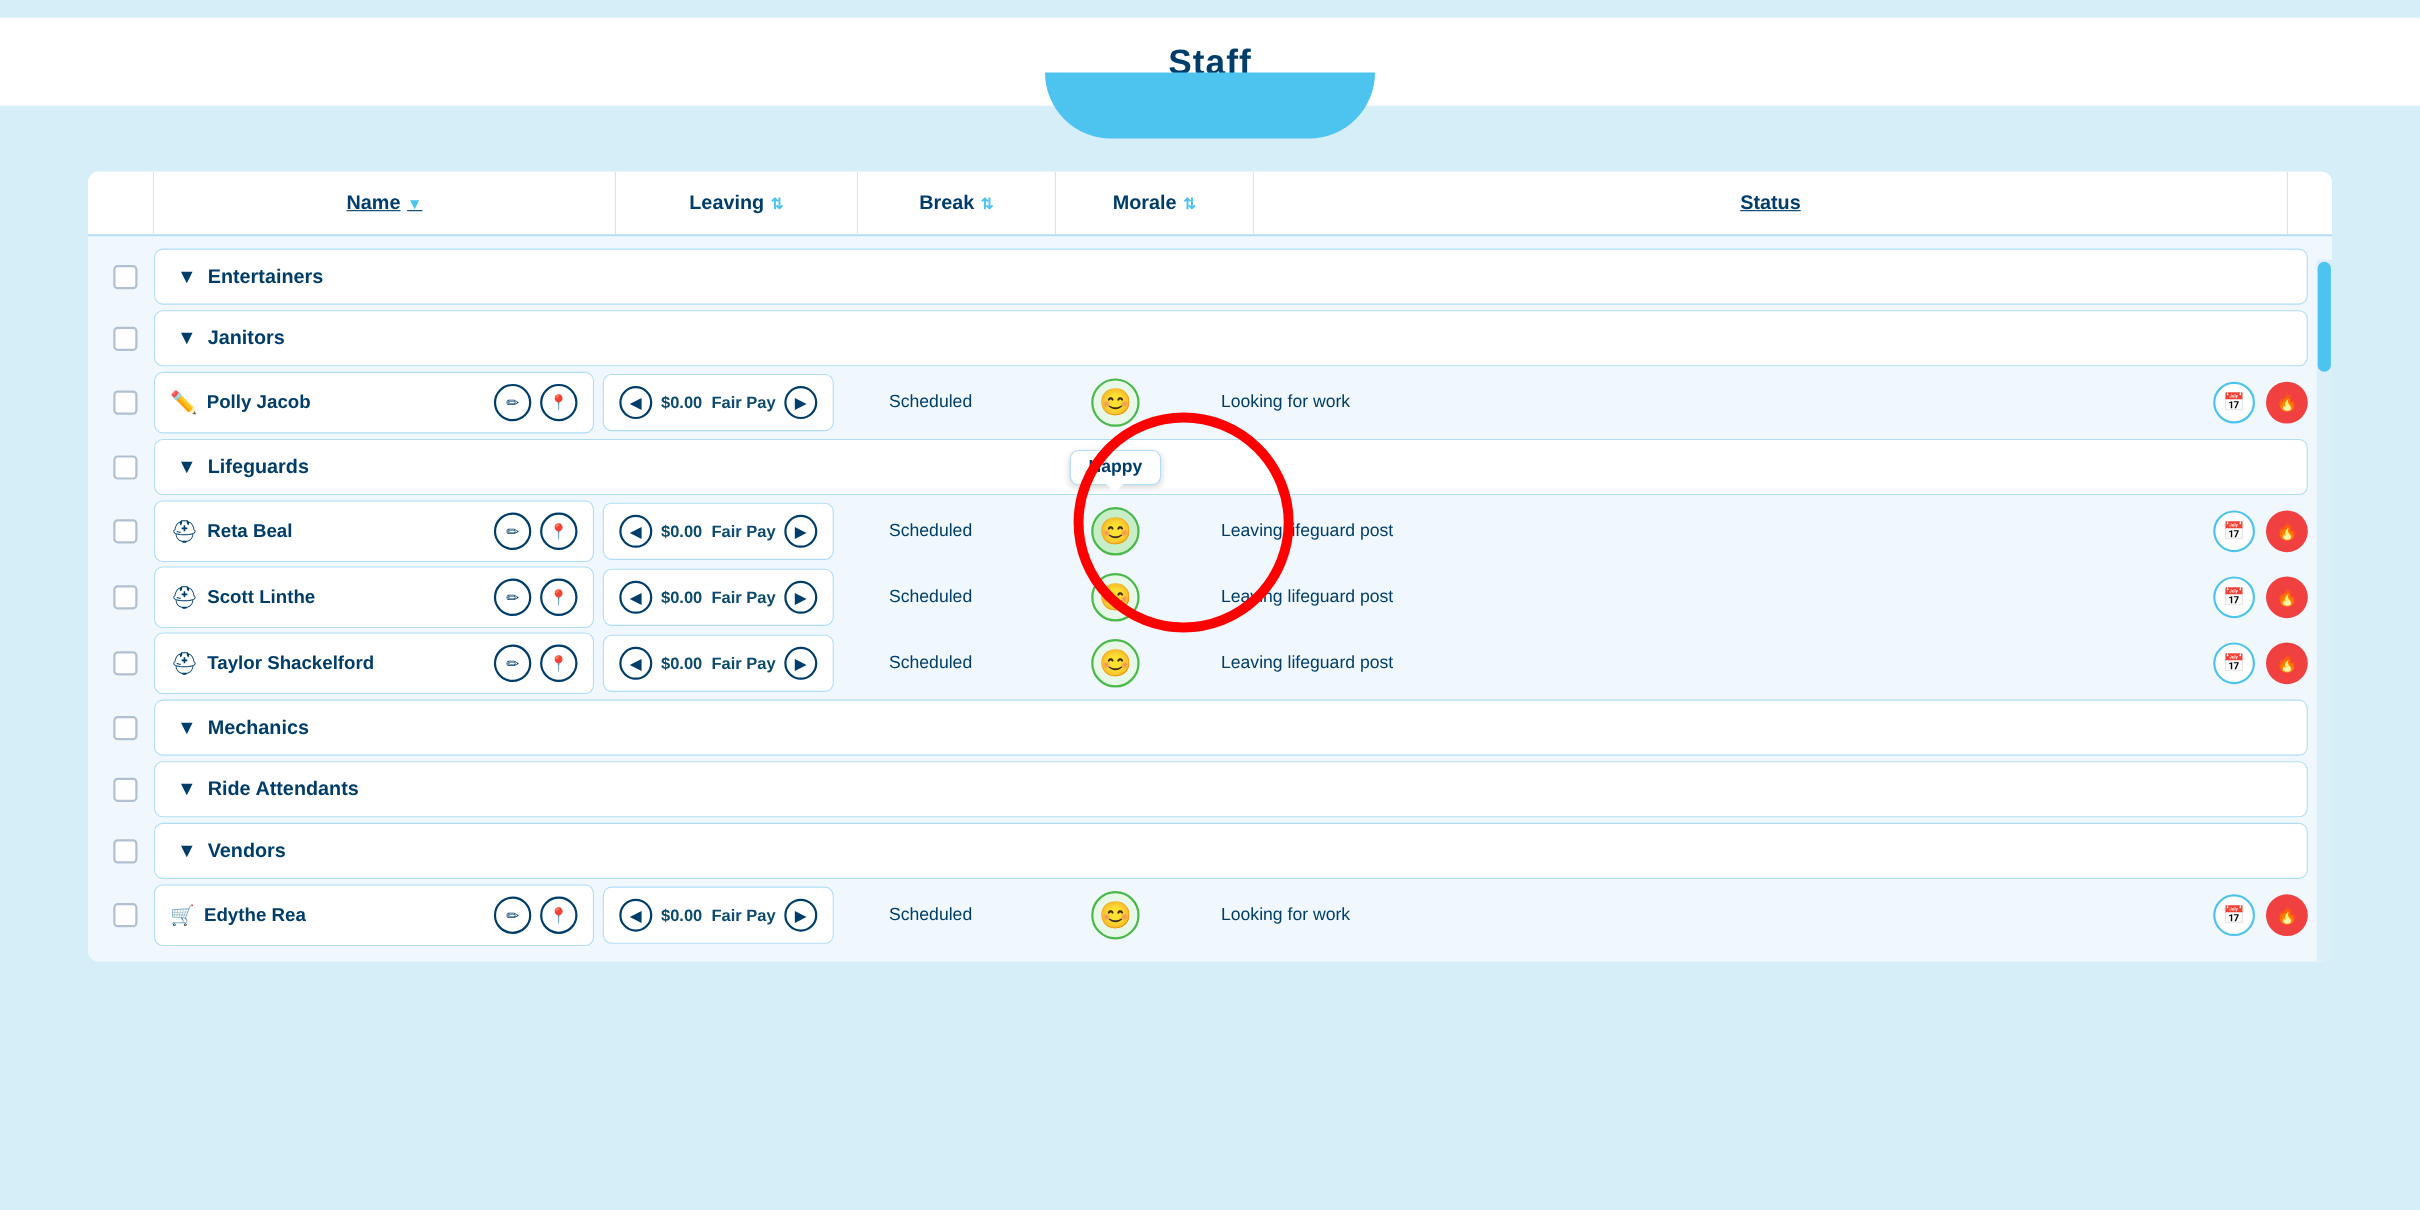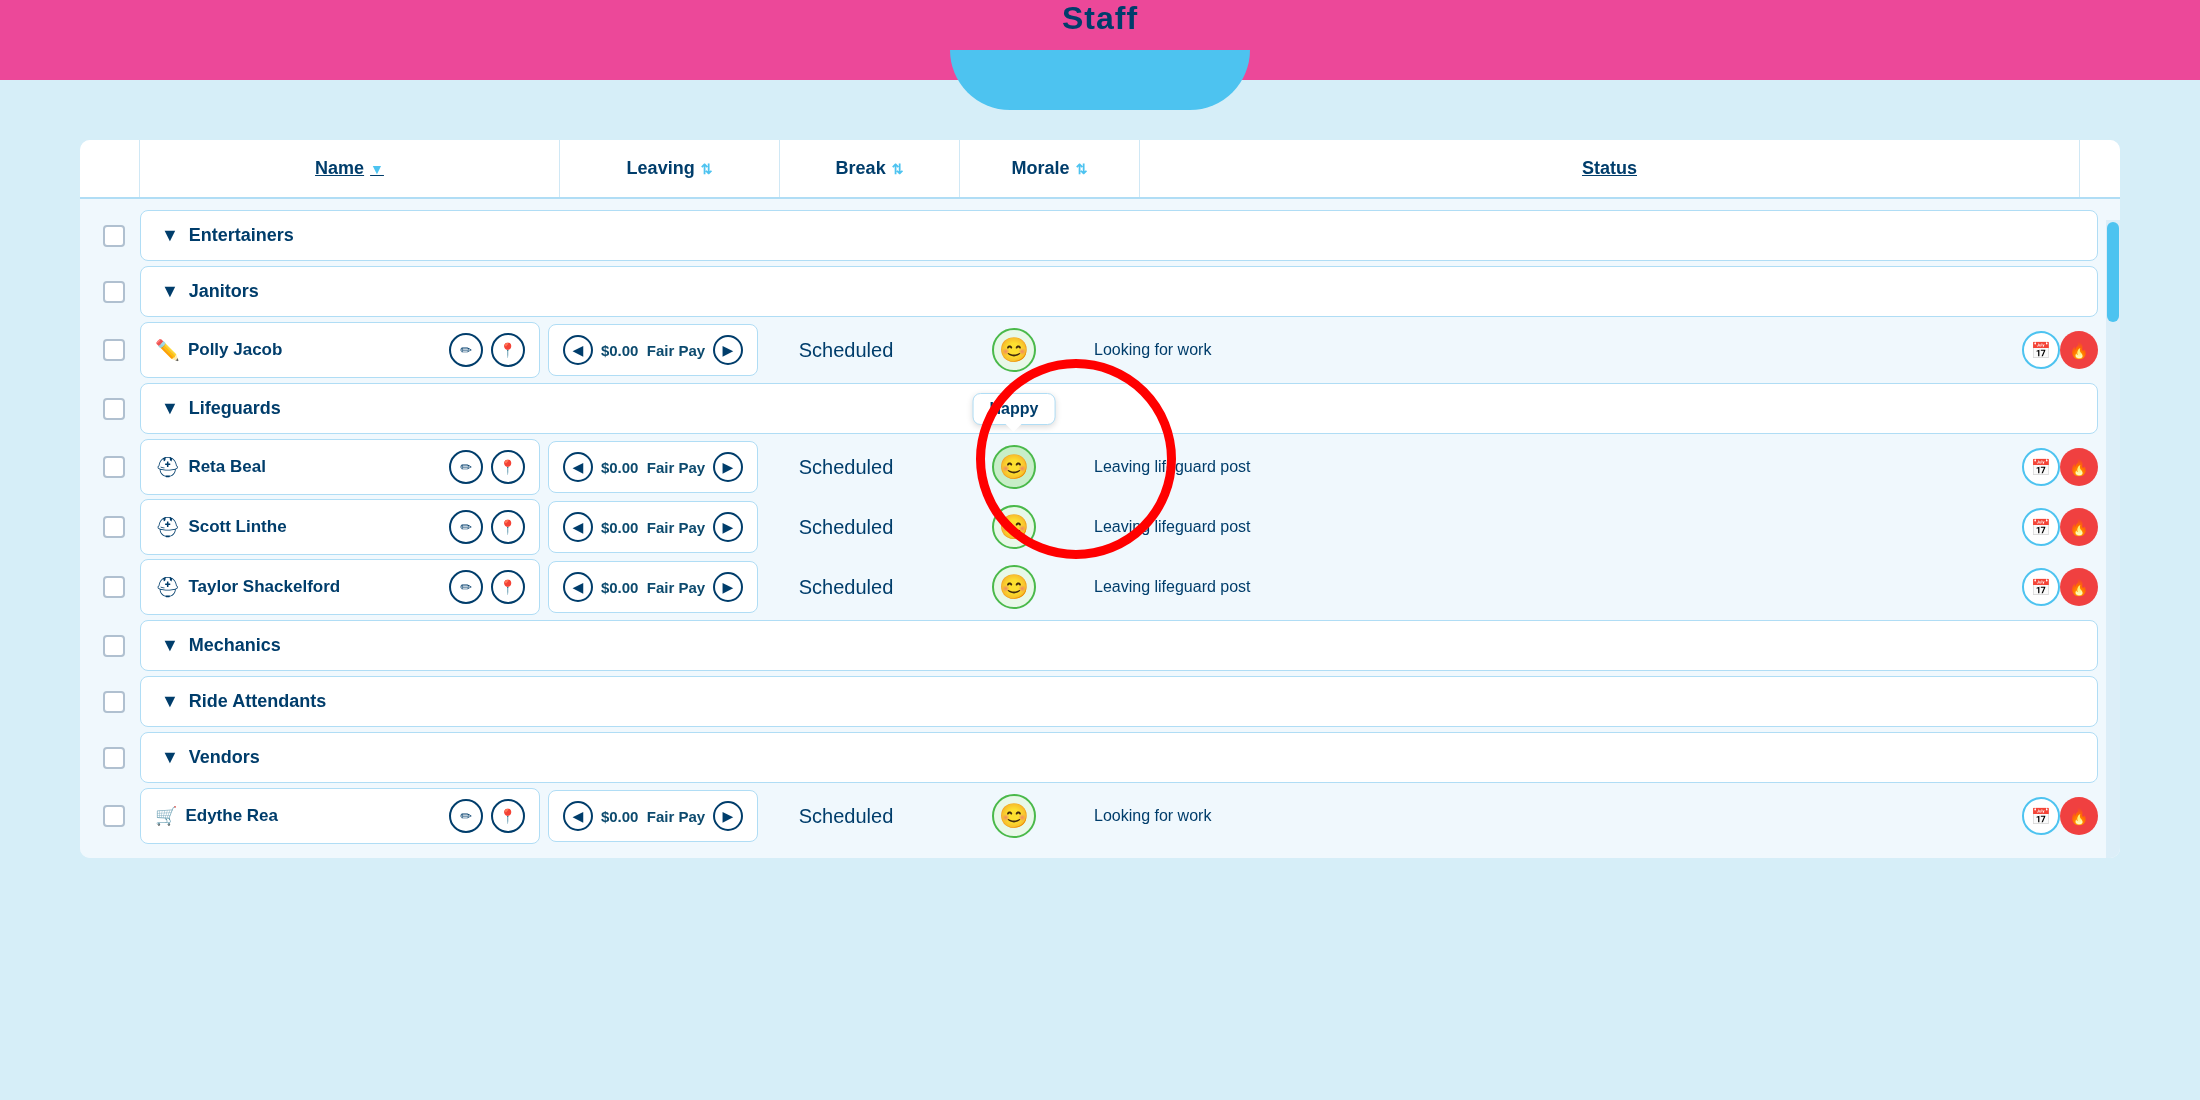--- a/index.html
+++ b/index.html
@@ -5,26 +5,27 @@
     * { box-sizing: border-box; margin: 0; padding: 0; }
     body {
       background: #d6eef8;
       font-family: Arial, sans-serif;
       min-height: 1100px;
       min-width: 2200px;
     }
 
     
     .top-bar {
-      background: #ec4899;
+      background: #ffffff;
       height: 80px;
       display: flex;
-      align-items: flex-start;
+      align-items: center;
       justify-content: center;
       position: relative;
+      margin-top: 16px;
     }
     .top-bar-title {
       font-size: 32px;
       font-weight: bold;
       color: #003d6b;
       letter-spacing: 1px;
     }
     
     .top-bar::after {
       content: '';
@@ -178,21 +179,21 @@
       color: #0c4a6e;
       flex: 1;
       text-align: center;
       font-weight: bold;
     }
 
     .break-cell {
       flex: 0 0 160px;
       margin-left: 8px;
       text-align: center;
-      font-size: 20px;
+      font-size: 16px;
       color: #003d6b;
       font-weight: normal;
     }
 
     .morale-cell {
       flex: 0 0 160px;
       margin-left: 8px;
       text-align: center;
       display: flex;
       align-items: center;
@@ -210,25 +211,26 @@
       justify-content: center;
       font-size: 24px;
       cursor: pointer;
     }
     .morale-icon.highlighted {
       background: #c8eec8;
     }
 
     .status-cell {
       flex: 1;
-      margin-left: 0;
+      margin-left: 16px;
       font-size: 16px;
       color: #003d6b;
       display: flex;
       align-items: center;
+      gap: 10px;
     }
     .status-text {
       flex: 1;
     }
     .action-btn-calendar {
       width: 38px;
       height: 38px;
       border-radius: 50%;
       border: 2px solid #4dc3f0;
       background: white;

